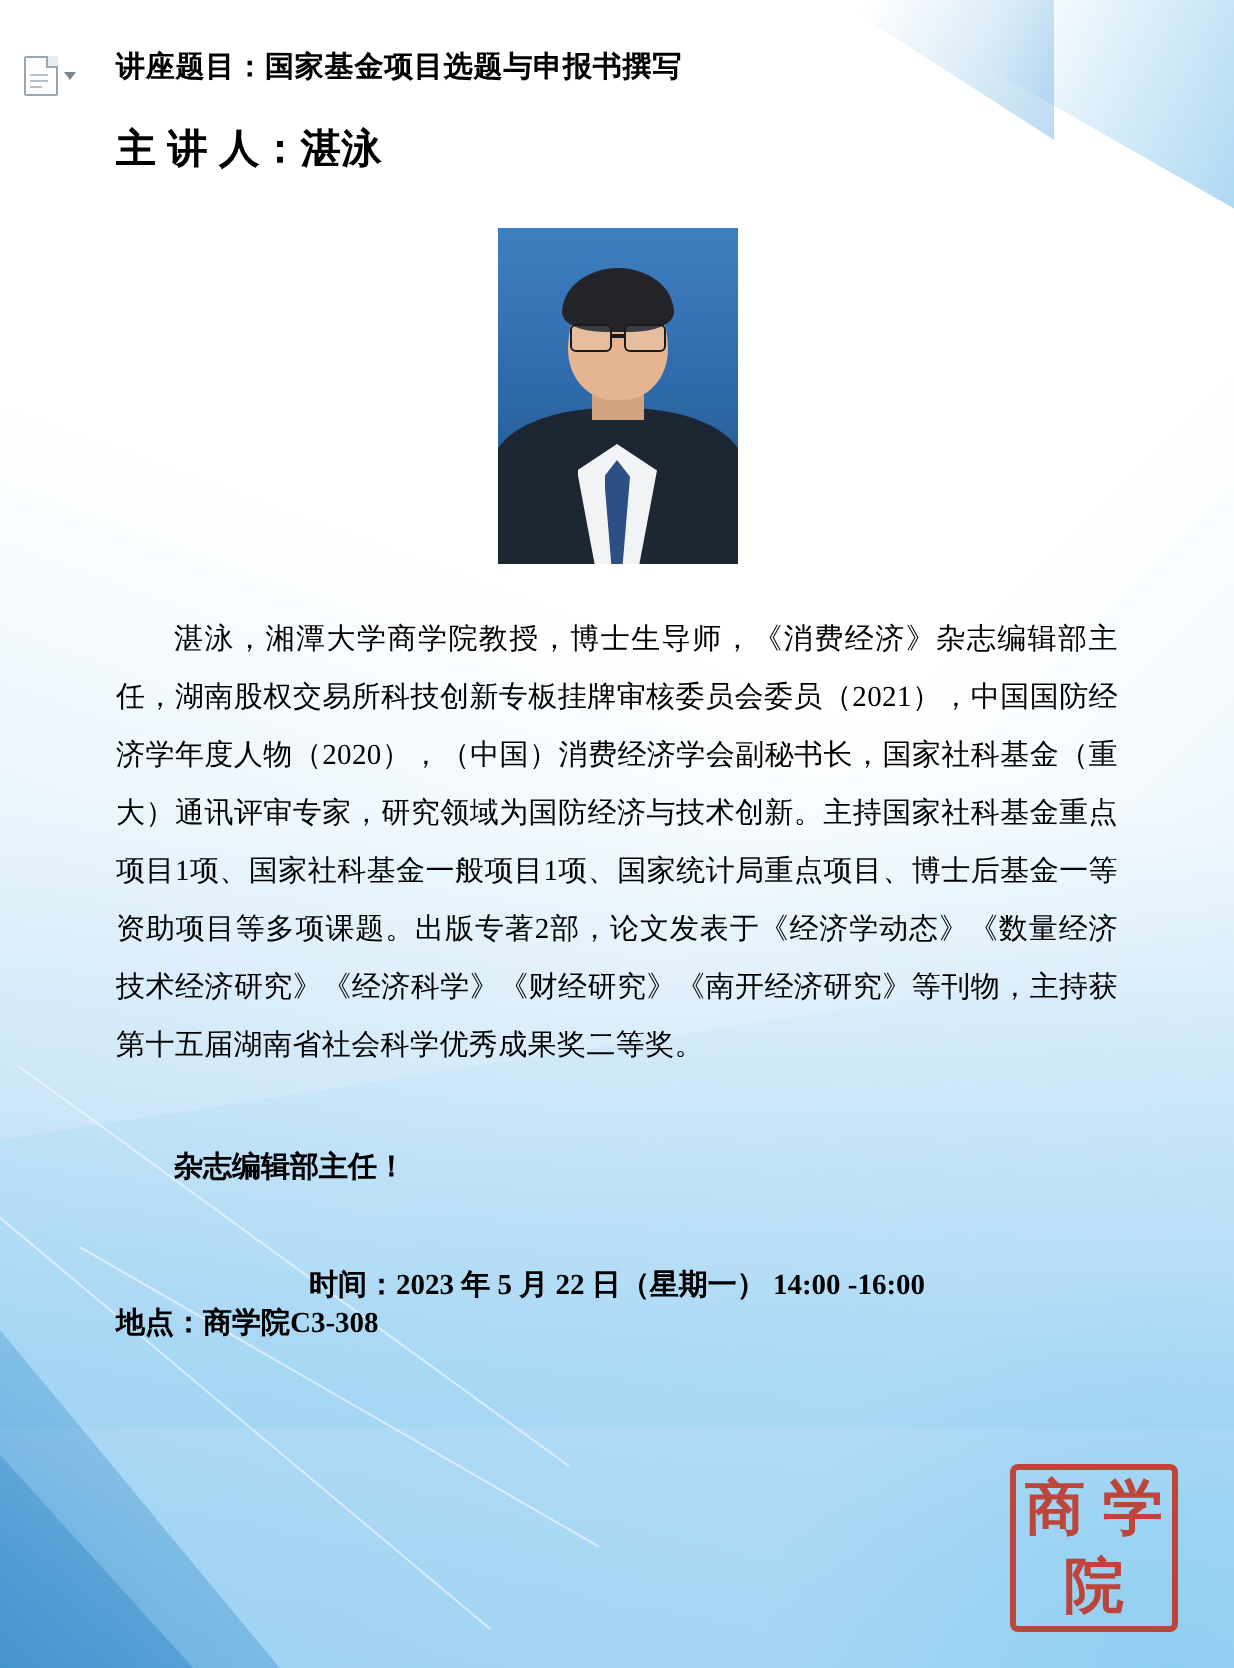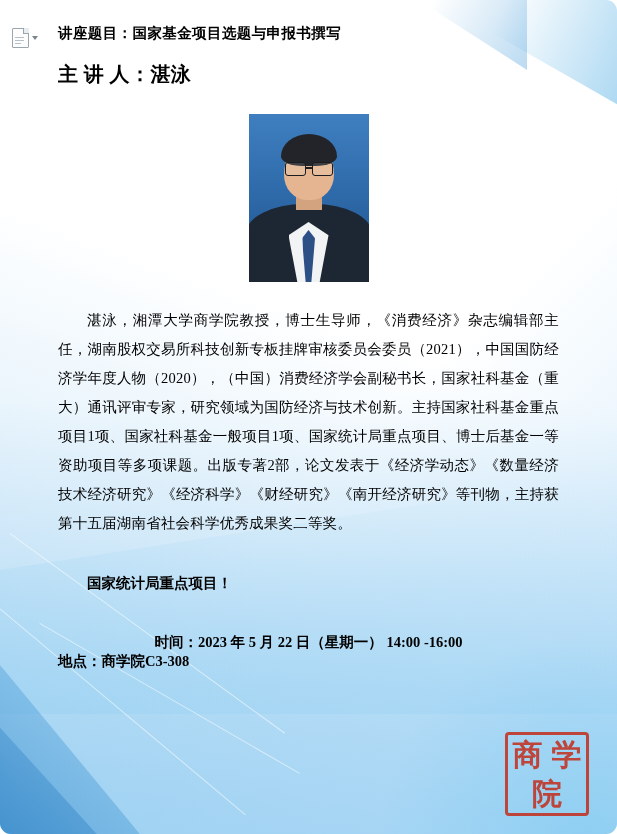--- a/index.html
+++ b/index.html
@@ -15,21 +15,20 @@
   }
   #poster {
     position: relative;
     width: 617px;
     height: 834px;
     background:
       linear-gradient(135deg, rgba(255,255,255,0) 55%, rgba(170,215,245,0.55) 100%),
       linear-gradient(200deg, rgba(255,255,255,0) 40%, rgba(120,190,235,0.45) 95%),
       linear-gradient(to bottom, #ffffff 0%, #ffffff 48%, #eaf5fd 66%, #cfe9fa 82%, #bfe2f8 100%);
     overflow: hidden;
-    border-radius: 11px;
   }
 
   
   .deco {
     position: absolute;
     pointer-events: none;
   }
   .deco-tr {
     top: -10px; right: -10px; width: 210px; height: 120px;
     background: linear-gradient(115deg, rgba(130,200,240,0.0) 35%, rgba(95,180,230,0.55) 100%);
@@ -330,21 +329,21 @@
         <div class="hair"></div>
         <div class="glasses">
           <span class="l"></span>
             <span class="r"></span>
         </div>
       </div>
     </div>
 
     <div class="para">湛泳，湘潭大学商学院教授，博士生导师，《消费经济》杂志编辑部主任，湖南股权交易所科技创新专板挂牌审核委员会委员（2021），中国国防经济学年度人物（2020），（中国）消费经济学会副秘书长，国家社科基金（重大）通讯评审专家，研究领域为国防经济与技术创新。主持国家社科基金重点项目1项、国家社科基金一般项目1项、国家统计局重点项目、博士后基金一等资助项目等多项课题。出版专著2部，论文发表于《经济学动态》《数量经济技术经济研究》《经济科学》《财经研究》《南开经济研究》等刊物，主持获第十五届湖南省社会科学优秀成果奖二等奖。</div>
 
-    <div class="welcome">国家统计局重点项目！</div>
+    <div class="welcome">杂志编辑部主任！</div>
 
     <div class="row-time">时间：2023 年 5 月 22 日（星期一） 14:00 -16:00</div>
     <div class="row-place">地点：商学院C3-308</div>
   </div>
 
   <div class="seal">
     <span>商</span>
     <span>学</span>
     <span style="grid-column: 1 / span 2;">院</span>
   </div>

